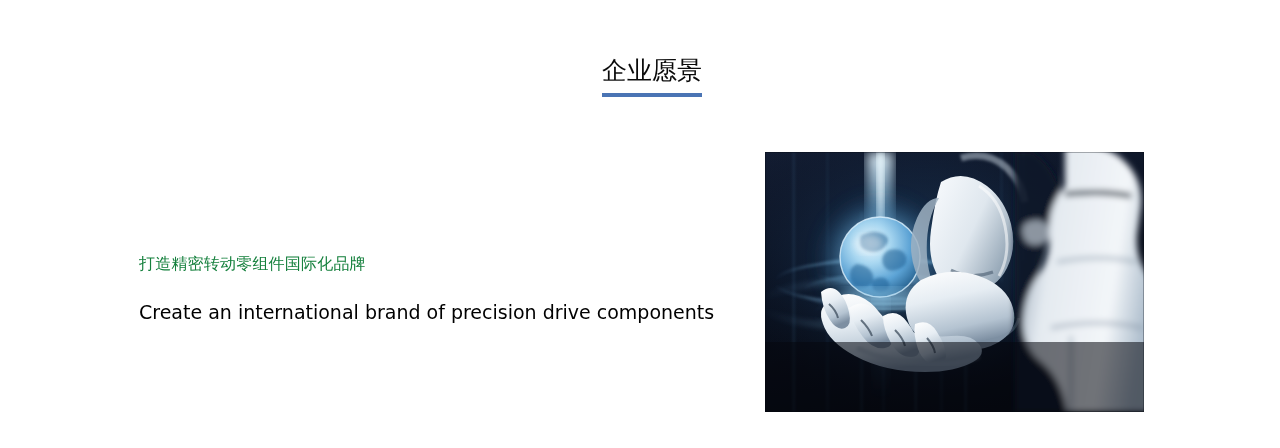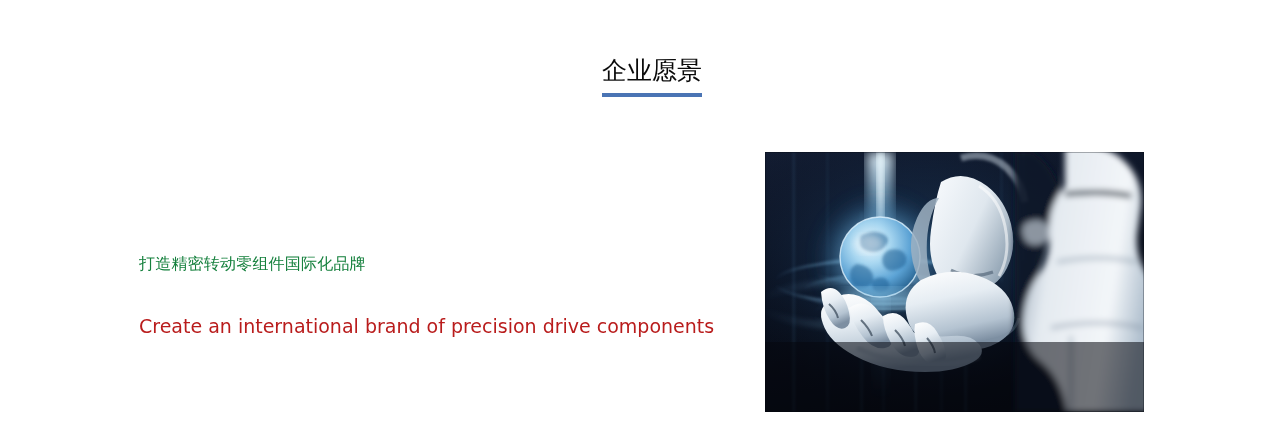--- a/index.html
+++ b/index.html
@@ -52,25 +52,25 @@
   .vision-cn {
     font-size: 16px;
     line-height: 24px;
     font-weight: 400;
     color: #15803d;
     font-family: "DejaVu Sans", "Liberation Sans", sans-serif;
     letter-spacing: 0.2px;
     white-space: nowrap;
   }
   .vision-en {
-    margin-top: 38px;
+    margin-top: 24px;
     font-size: 19px;
     line-height: 24px;
     font-weight: 400;
-    color: #b91c1c;
+    color: #000000;
     font-family: "DejaVu Sans", "Liberation Sans", sans-serif;
     letter-spacing: 0px;
     white-space: nowrap;
   }
 
   
   .vision-figure {
     position: absolute;
     left: 765px;
     top: 152px;

